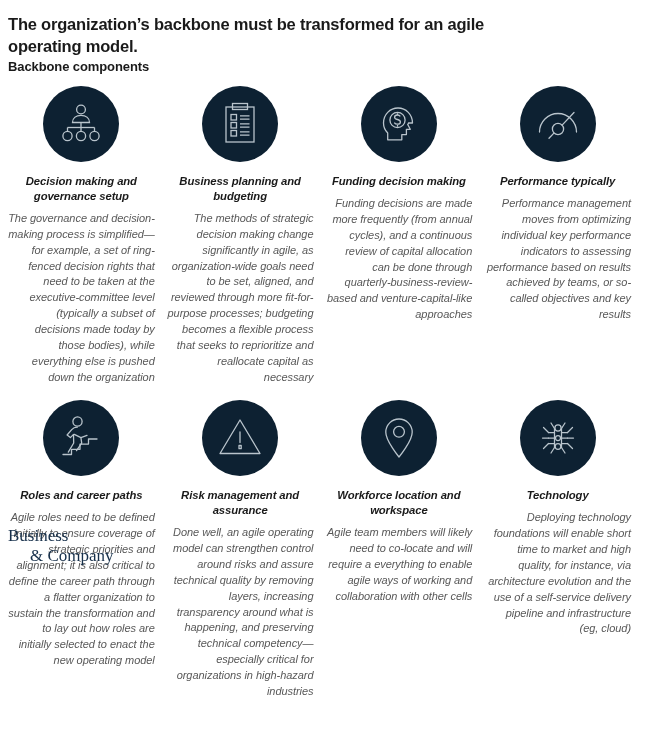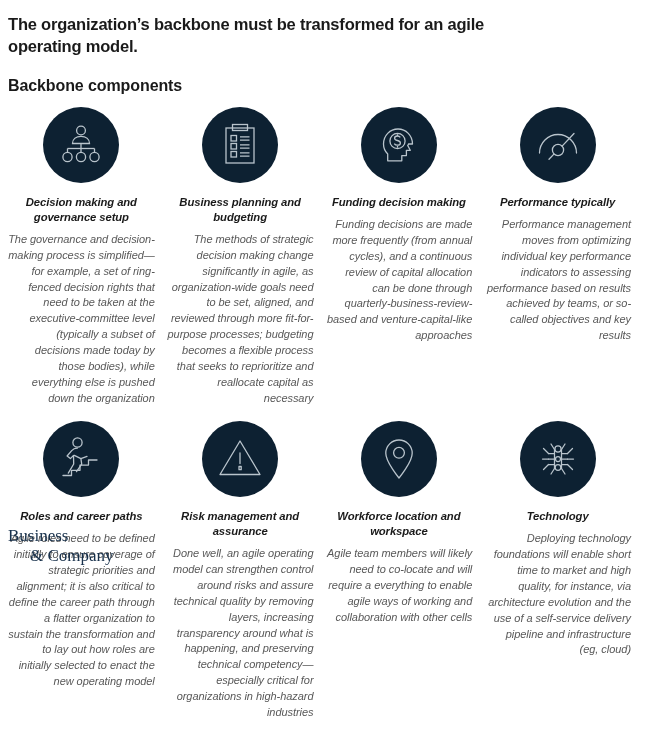--- a/index.html
+++ b/index.html
@@ -25,24 +25,24 @@
   .headline {
     font-size: 16.5px;
     font-weight: bold;
     line-height: 1.33;
     letter-spacing: -0.2px;
     color: #1a1a1a;
     margin: 4px 0 0 0;
     max-width: 540px;
   }
   .subhead {
-    font-size: 16px;
+    font-size: 13px;
     font-weight: bold;
     color: #1a1a1a;
-    margin: 19px 0 0 0;
+    margin: 1px 0 0 0;
     letter-spacing: -0.1px;
   }
   .grid {
     margin-top: 12px;
     display: grid;
     grid-template-columns: repeat(4, 1fr);
     column-gap: 0px;
   }
   .row2 { margin-top: 14px; }
   .cell {

